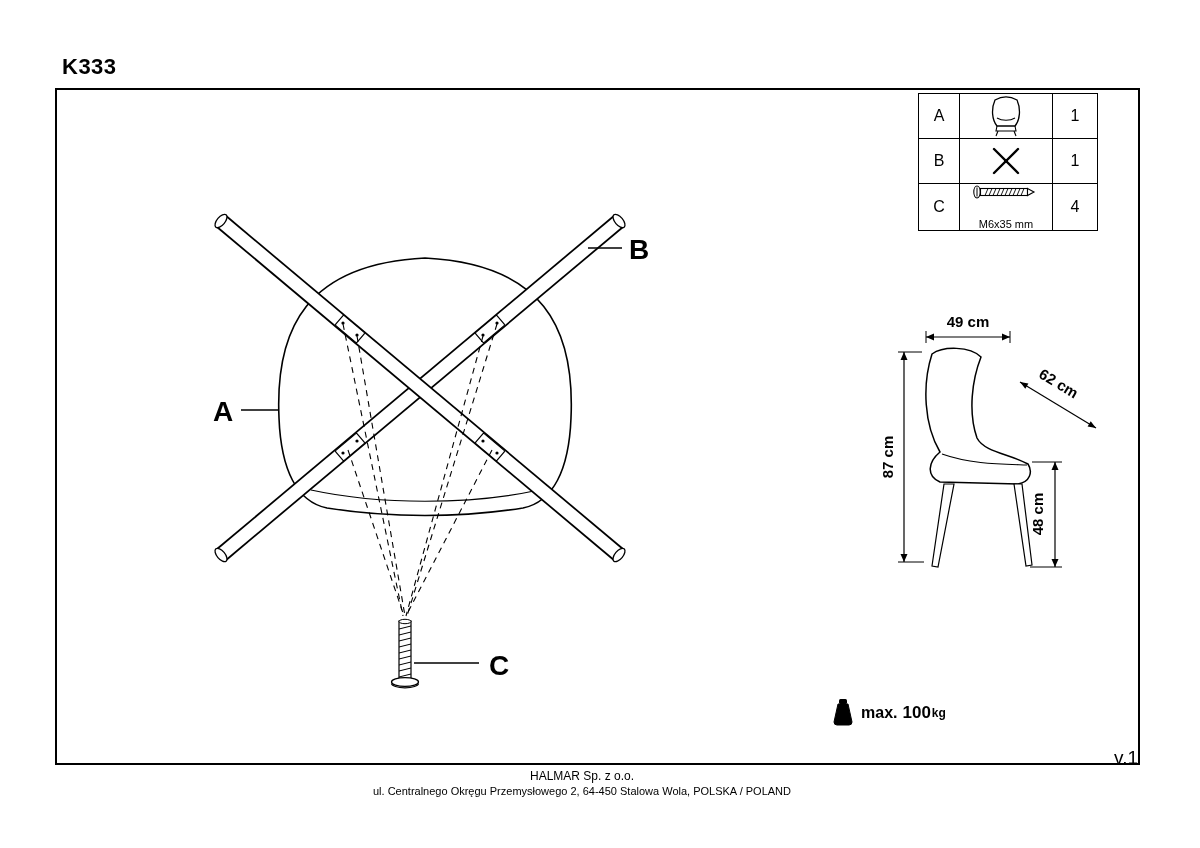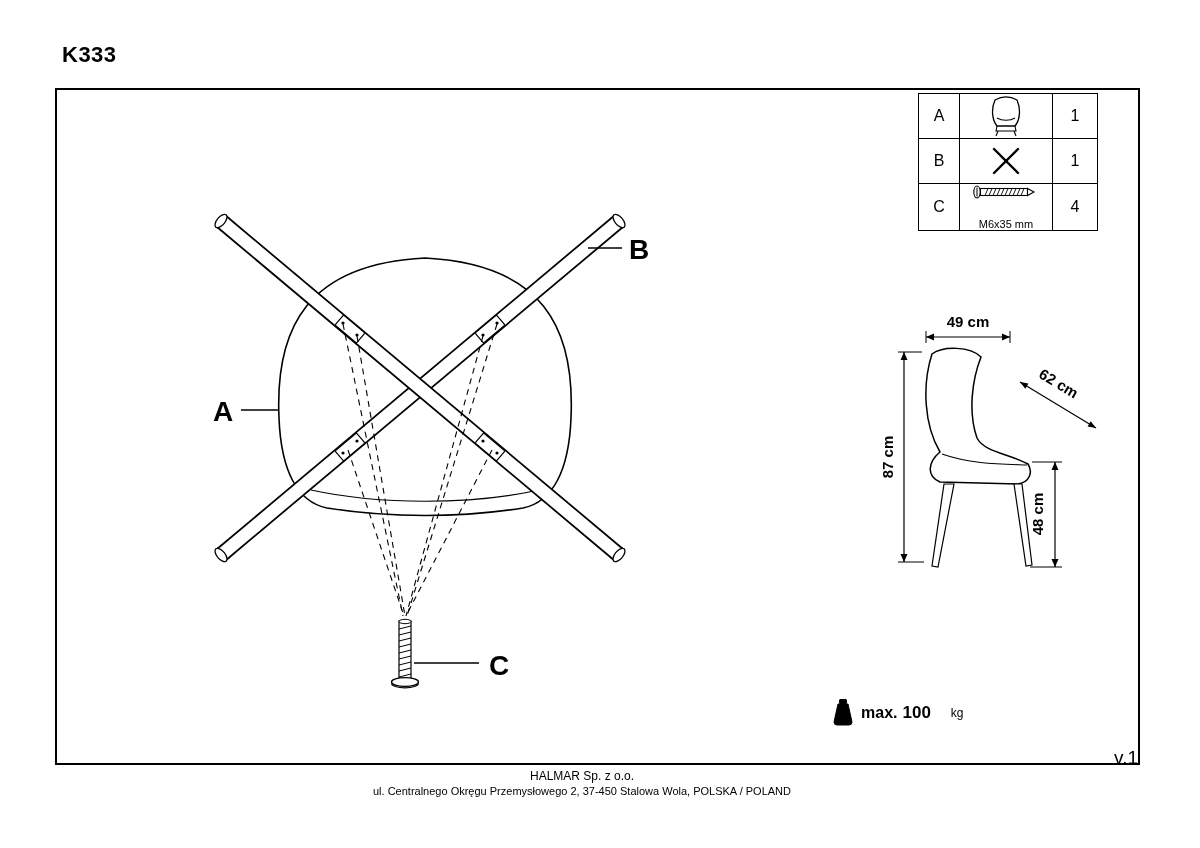--- a/index.html
+++ b/index.html
@@ -1,33 +1,33 @@
 <!DOCTYPE html>
 <html><head>
 <meta charset="utf-8">
 <style>
   html,body { margin:0; padding:0; }
   body {
     width:1200px; height:848px; position:relative; background:#fff;
     font-family:"Liberation Sans", sans-serif; color:#000; overflow:hidden;
   }
-  .title { position:absolute; left:62px; top:42px; font-size:22px; font-weight:bold; letter-spacing:.5px; }
+  .title { position:absolute; left:62px; top:54px; font-size:22px; font-weight:bold; letter-spacing:.5px; }
   .main-box { position:absolute; left:55px; top:88px; width:1085px; height:677px; border:2px solid #000; box-sizing:border-box; }
   .parts-table { position:absolute; left:918px; top:93px; border-collapse:collapse; background:#fff; }
   .parts-table td { border:1px solid #000; text-align:center; vertical-align:middle; height:44px; padding:0; }
   .col-letter { width:40px; font-size:16px; }
   .col-icon { width:92px; }
   .col-qty { width:44px; font-size:16px; }
   .screw-note { font-size:11px; line-height:11px; margin-top:18px; }
   .assembly { position:absolute; left:55px; top:88px; }
   .sideview { position:absolute; left:880px; top:310px; }
   .weight { position:absolute; left:832px; top:698px; display:flex; align-items:center; }
   .w-max { font-size:16px; font-weight:bold; margin-left:7px; }
   .w-val { font-size:17px; font-weight:bold; margin-left:5px;text-align:right; }
-  .w-unit { font-size:12px; font-weight:normal; margin-left:20px; }
+  .w-unit { font-size:12px; font-weight:bold; margin-left:1px; }
   .version { position:absolute; right:62px; top:747px; font-size:19px; }
   .footer { position:absolute; left:0; top:769px; width:1164px; text-align:center; }
   .f1 { font-size:12px; line-height:15px; }
   .f2 { font-size:11px; line-height:15px; }
   svg { display:block; font-family:inherit; }
 </style>
 </head>
 <body>
 
 <div class="title">K333</div>
@@ -197,14 +197,14 @@
   </svg>
   <span class="w-max">max.</span>
   <span class="w-val">100</span>
   <span class="w-unit">kg</span>
 </div>
 
 <div class="version">v.1</div>
 
 <div class="footer">
   <div class="f1">HALMAR Sp. z o.o.</div>
-  <div class="f2">ul. Centralnego Okręgu Przemysłowego 2, 37-450 Stalowa Wola, POLSKA / POLAND</div>
+  <div class="f2">ul. Centralnego Okręgu Przemysłowego 2, 64-450 Stalowa Wola, POLSKA / POLAND</div>
 </div>
 
 </body></html>

